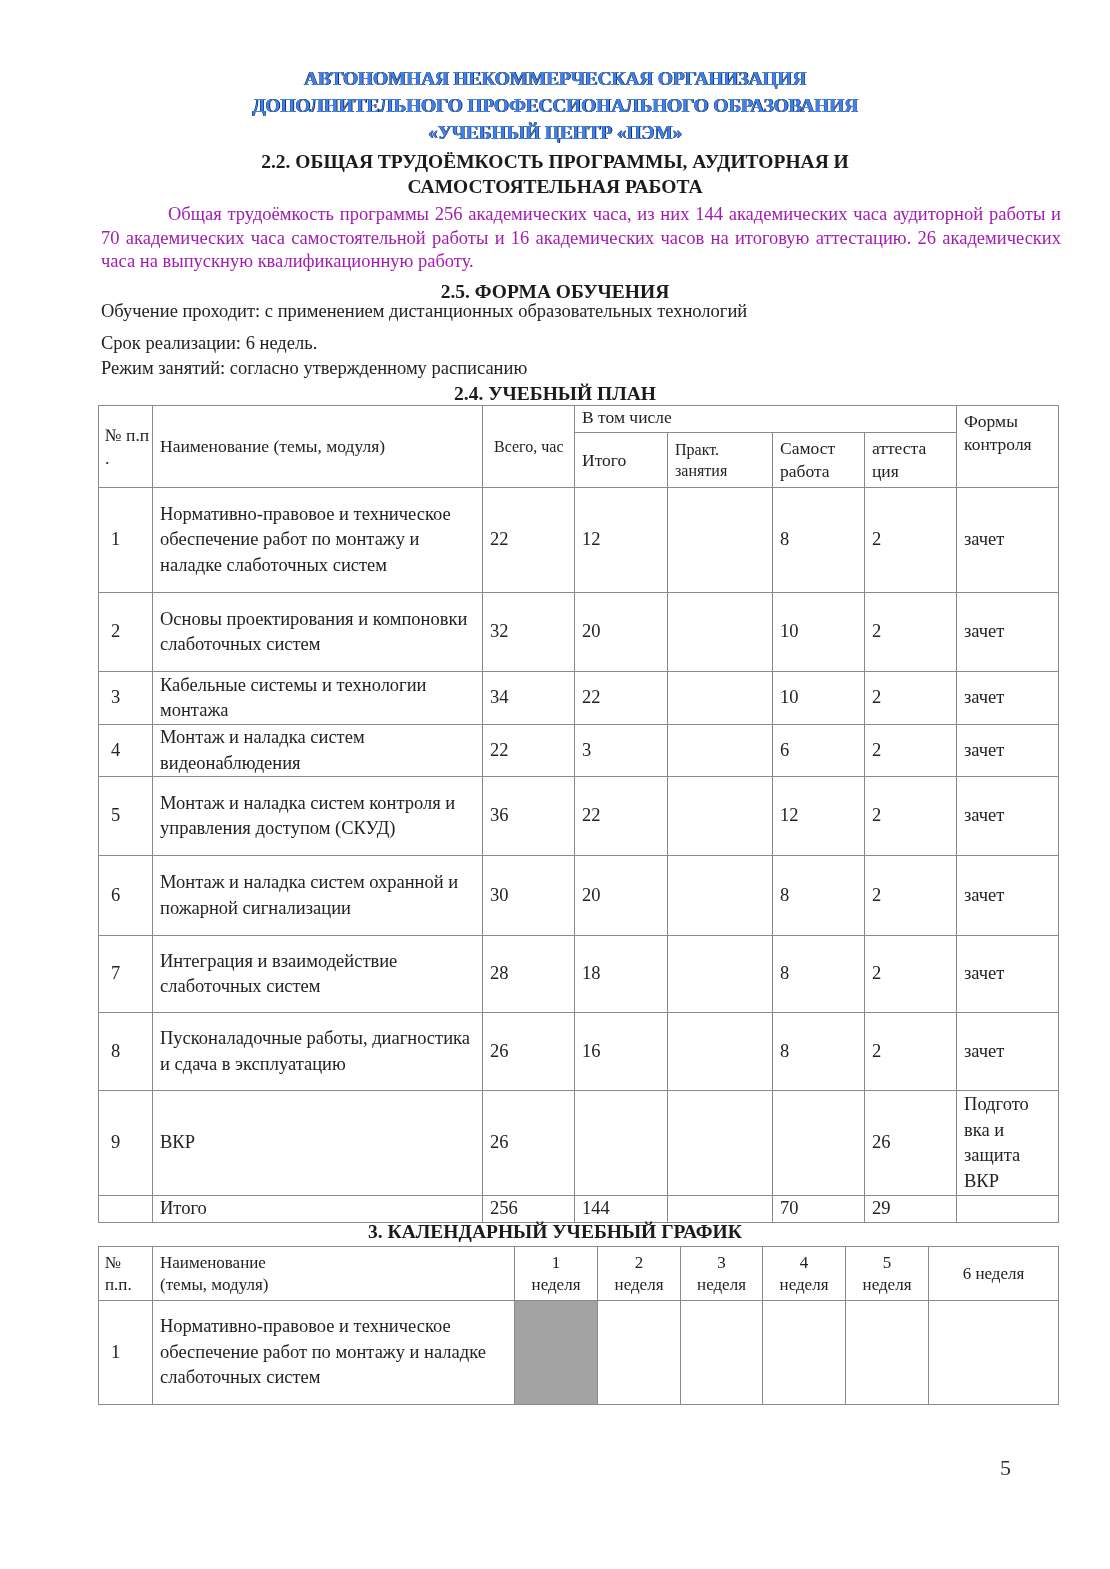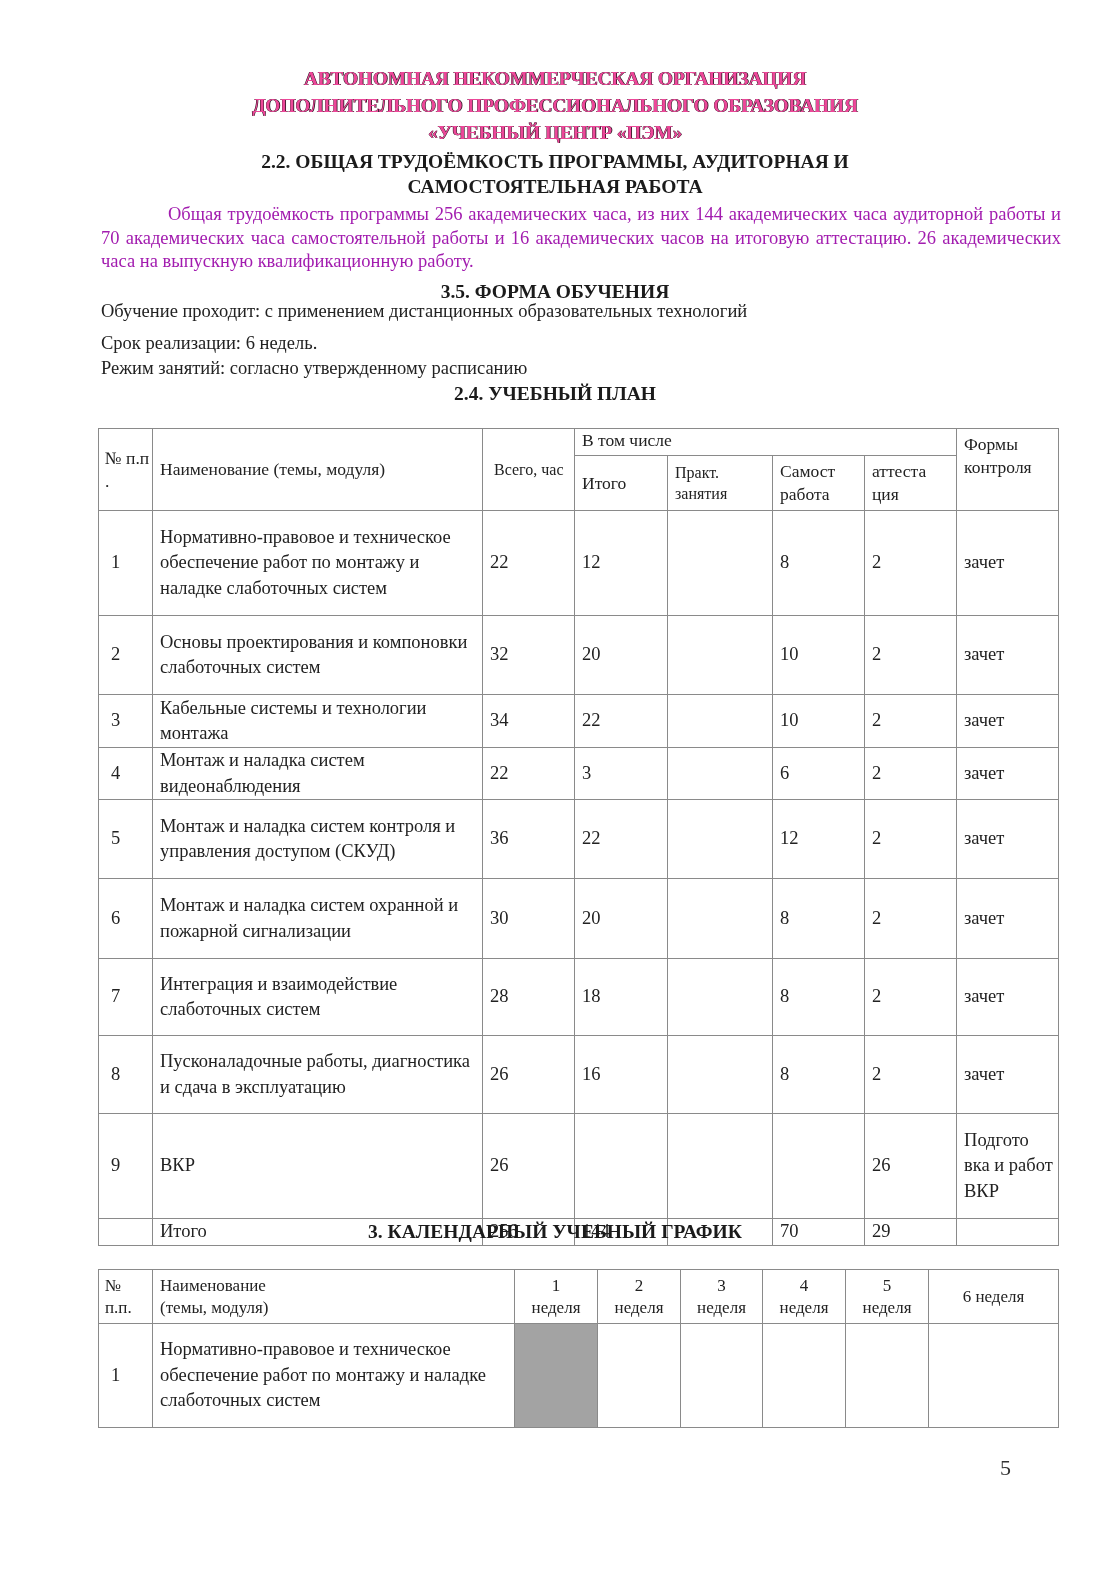--- a/index.html
+++ b/index.html
@@ -4,34 +4,34 @@
 <style>
   html, body { margin: 0; padding: 0; background: #ffffff; }
   body {
     width: 1110px; height: 1569px; position: relative; overflow: hidden;
     font-family: "Liberation Serif", "DejaVu Serif", serif;
     color: #1e1e1e;
   }
   .org {
     position: absolute; left: 0; width: 1110px; text-align: center;
     font-weight: bold; font-size: 19.5px; line-height: 24px;
-    color: #ec4899; letter-spacing: -0.2px;
+    color: #3b82f6; letter-spacing: -0.2px;
     text-shadow: 0.6px 0 0 #111, -0.3px 0 0 #111;
   }
   .h-sec {
     position: absolute; left: 0; width: 1110px; text-align: center;
     font-weight: bold; font-size: 19.5px; line-height: 24px; color: #1b1b1b;
   }
   .para {
     position: absolute; left: 101px; width: 960px;
     font-size: 18.5px; line-height: 23.5px; color: #a21caf;
   }
   .line { position: absolute; left: 101px; font-size: 18.5px; line-height: 23px; color: #222; white-space: nowrap; }
 
-  table { position: absolute; border-collapse: collapse; table-layout: fixed; margin-top: 23px; }
+  table { position: absolute; border-collapse: collapse; table-layout: fixed; }
   td, th {
     border: 1px solid #8a8a8a; padding: 0 0 0 7px; vertical-align: middle;
     font-weight: normal; text-align: left; font-size: 18.5px; line-height: 25.5px; color: #222;
   }
   #plan { left: 98px; top: 405px; width: 960px; }
   #plan .hdr { font-size: 17.5px; line-height: 23px; }
   #plan .hdr-sm { font-size: 16px; line-height: 21px; }
   #plan td.num { padding-left: 12px; }
   #sched { left: 98px; top: 1246px; width: 960px; }
   #sched th { font-size: 17px; line-height: 22px; }
@@ -43,21 +43,21 @@
 <body>
 
 <div class="org" style="top:67px">АВТОНОМНАЯ НЕКОММЕРЧЕСКАЯ ОРГАНИЗАЦИЯ</div>
 <div class="org" style="top:94px">ДОПОЛНИТЕЛЬНОГО ПРОФЕССИОНАЛЬНОГО ОБРАЗОВАНИЯ</div>
 <div class="org" style="top:121px">«УЧЕБНЫЙ ЦЕНТР «ПЭМ»</div>
 
 <div class="h-sec" style="top:150px">2.2. ОБЩАЯ ТРУДОЁМКОСТЬ ПРОГРАММЫ, АУДИТОРНАЯ И</div>
 <div class="h-sec" style="top:175px">САМОСТОЯТЕЛЬНАЯ РАБОТА</div>
 <div class="para" style="top:203px; text-indent:67px; text-align:justify;">Общая трудоёмкость программы 256 академических часа, из них 144 академических часа аудиторной работы и 70 академических часа самостоятельной работы и 16 академических часов на итоговую аттестацию. 26 академических часа на выпускную квалификационную работу.</div>
 
-<div class="h-sec" style="top:280px">3.5. ФОРМА ОБУЧЕНИЯ</div>
+<div class="h-sec" style="top:280px">2.5. ФОРМА ОБУЧЕНИЯ</div>
 <div class="line" style="top:300px">Обучение проходит: с применением дистанционных образовательных технологий</div>
 <div class="line" style="top:332px">Срок реализации: 6 недель.</div>
 <div class="line" style="top:357px">Режим занятий: согласно утвержденному расписанию</div>
 
 <div class="h-sec" style="top:382px">2.4. УЧЕБНЫЙ ПЛАН</div>
 
 <table id="plan">
   <colgroup>
     <col style="width:54px">
       <col style="width:330px">
@@ -165,21 +165,21 @@
       <td>зачет</td>
     </tr>
     <tr style="height:105px">
       <td class="num">9</td>
       <td>ВКР</td>
       <td>26</td>
       <td></td>
       <td></td>
       <td></td>
       <td>26</td>
-      <td>Подгото вка и работ ВКР</td>
+      <td>Подгото вка и защита ВКР</td>
     </tr>
     <tr style="height:26px">
       <td class="num"></td>
       <td>Итого</td>
       <td>256</td>
       <td>144</td>
       <td></td>
       <td>70</td>
       <td>29</td>
       <td></td>

